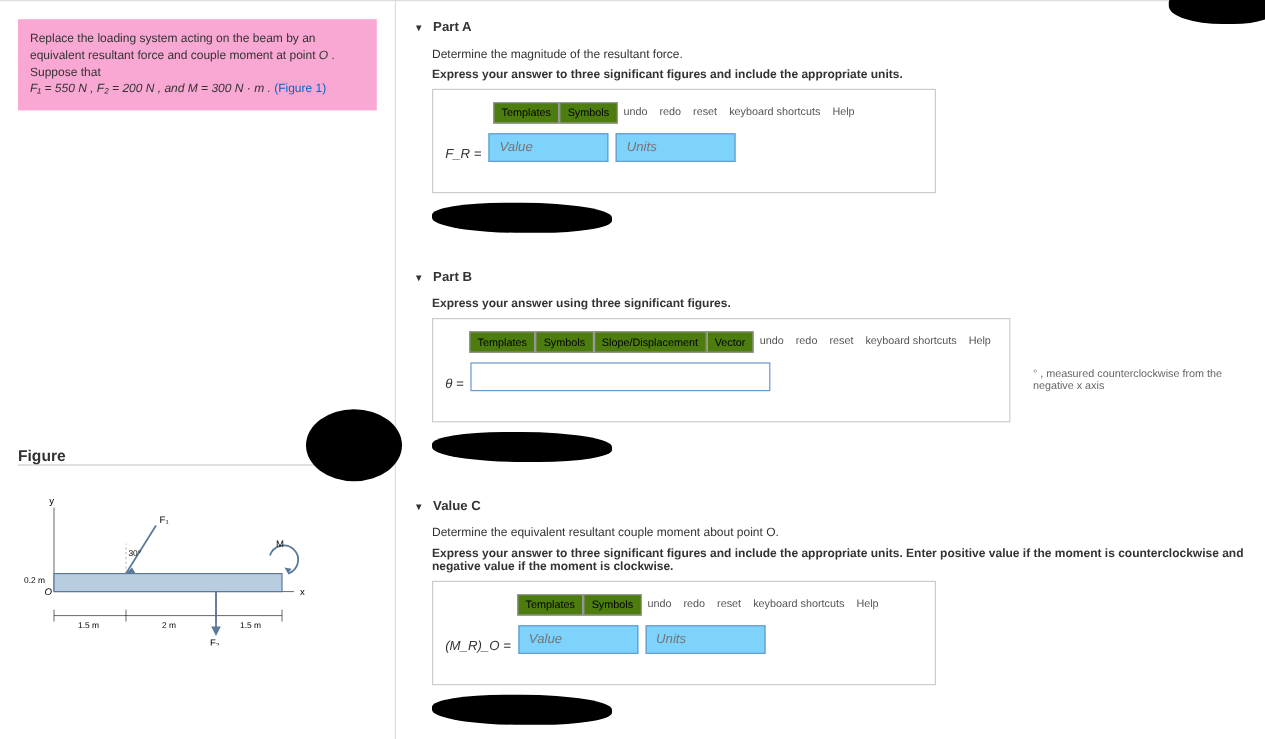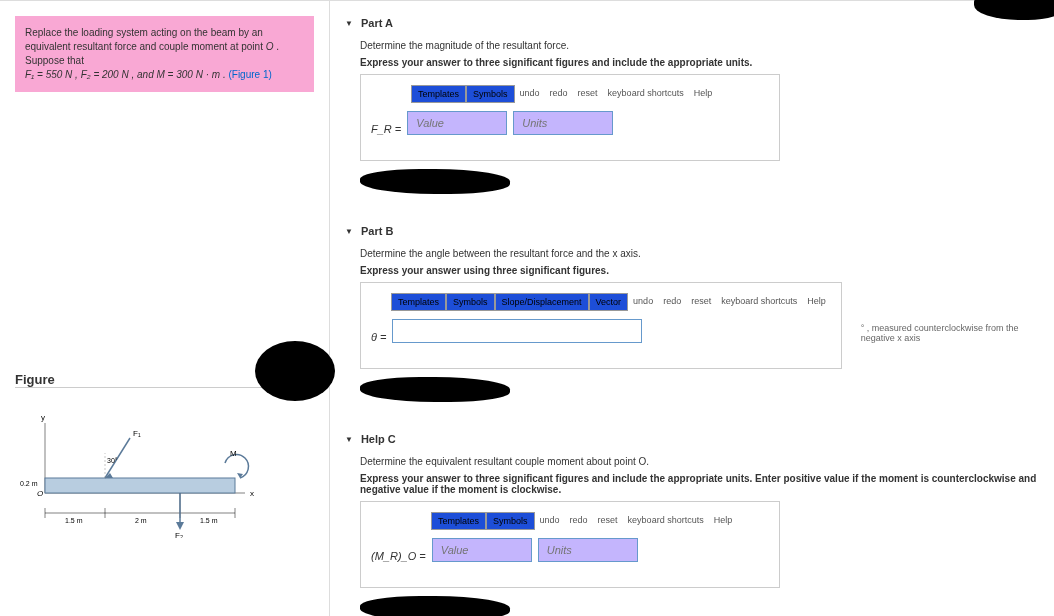--- a/index.html
+++ b/index.html
@@ -13,25 +13,25 @@
   .figure-area { margin-top: 20px; }
   .figure-svg { width: 250px; height: 130px; }
   .part { margin-bottom: 15px; }
   .part-header { display: flex; align-items: center; gap: 8px; padding: 6px 0; font-size: 11px; font-weight: bold; }
   .part-header .tri { font-size: 8px; }
   .part-body { padding: 5px 0 10px 15px; }
   .instruction { font-size: 10px; margin-bottom: 6px; }
   .bold { font-weight: bold; }
   .answer-box { border: 1px solid #ccc; padding: 10px 10px 25px 10px; display: inline-block; min-width: 420px; position: relative; }
   .toolbar { display: flex; gap: 0; margin-bottom: 8px; margin-left: 40px; }
-  .tb-btn { background: #1d4ed8; border: 1px solid #999; padding: 3px 6px; font-size: 9px; cursor: pointer; }
+  .tb-btn { background: #4d7c0f; border: 1px solid #999; padding: 3px 6px; font-size: 9px; cursor: pointer; }
   .tb-text { font-size: 9px; padding: 3px 5px; color: #555; }
   .input-row { display: flex; align-items: flex-end; gap: 6px; }
   .var-label { font-style: italic; font-size: 11px; }
-  .val-input, .unit-input { border: 1px solid #6699cc; padding: 5px 8px; font-size: 11px; font-style: italic; color: #666; width: 100px; background: #c4b5fd; }
+  .val-input, .unit-input { border: 1px solid #6699cc; padding: 5px 8px; font-size: 11px; font-style: italic; color: #666; width: 100px; background: #7dd3fc; }
   .theta-input { border: 1px solid #6699cc; padding: 5px 8px; font-size: 11px; width: 250px; background: #fff; }
   .hint-text { font-size: 9px; color: #666; position: absolute; right: -200px; top: 40px; width: 180px; }
   .redact-inline { background: #000; width: 150px; height: 25px; margin-top: 8px; border-radius: 40% 50% 40% 50%; }
   .redact-big { background: #000; width: 80px; height: 60px; border-radius: 50%; position: absolute; }
   .answer-row-wrapper { position: relative; }
   .top-redact { position:absolute; top:-10px; right:-10px; width:90px; height:30px; background:#000; border-radius:40% 50% 40% 50%; }
 </style>
 </head>
 <body>
 
@@ -121,21 +121,20 @@
         <div class="redact-inline"></div>
       </div>
     </div>
 
     <div class="part">
       <div class="part-header">
         <span class="tri">▼</span>
         <span>Part B</span>
       </div>
       <div class="part-body">
-        <div class="instruction">Determine the angle between the resultant force and the x axis.</div>
         <div class="instruction bold">Express your answer using three significant figures.</div>
         <div class="answer-row-wrapper">
           <div class="answer-box" style="min-width:480px;">
             <div class="toolbar" style="margin-left:20px;">
               <button class="tb-btn">Templates</button>
               <button class="tb-btn">Symbols</button>
               <button class="tb-btn">Slope/Displacement</button>
               <button class="tb-btn">Vector</button>
               <span class="tb-text">undo</span>
               <span class="tb-text">redo</span>
@@ -150,21 +149,21 @@
             <div class="hint-text">° , measured counterclockwise from the negative x axis</div>
           </div>
         </div>
         <div class="redact-inline"></div>
       </div>
     </div>
 
     <div class="part">
       <div class="part-header">
         <span class="tri">▼</span>
-        <span>Help C</span>
+        <span>Value C</span>
       </div>
       <div class="part-body">
         <div class="instruction">Determine the equivalent resultant couple moment about point O.</div>
         <div class="instruction bold">Express your answer to three significant figures and include the appropriate units. Enter positive value if the moment is counterclockwise and negative value if the moment is clockwise.</div>
         <div class="answer-box">
           <div class="toolbar" style="margin-left:60px;">
             <button class="tb-btn">Templates</button>
             <button class="tb-btn">Symbols</button>
             <span class="tb-text">undo</span>
             <span class="tb-text">redo</span>

